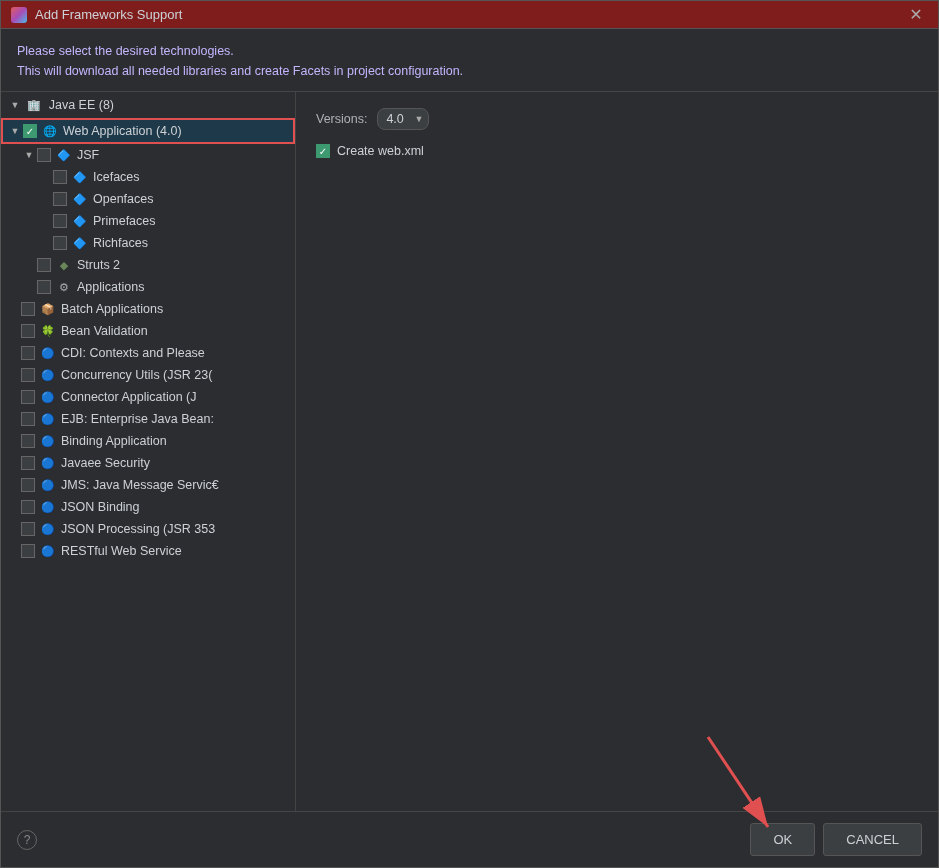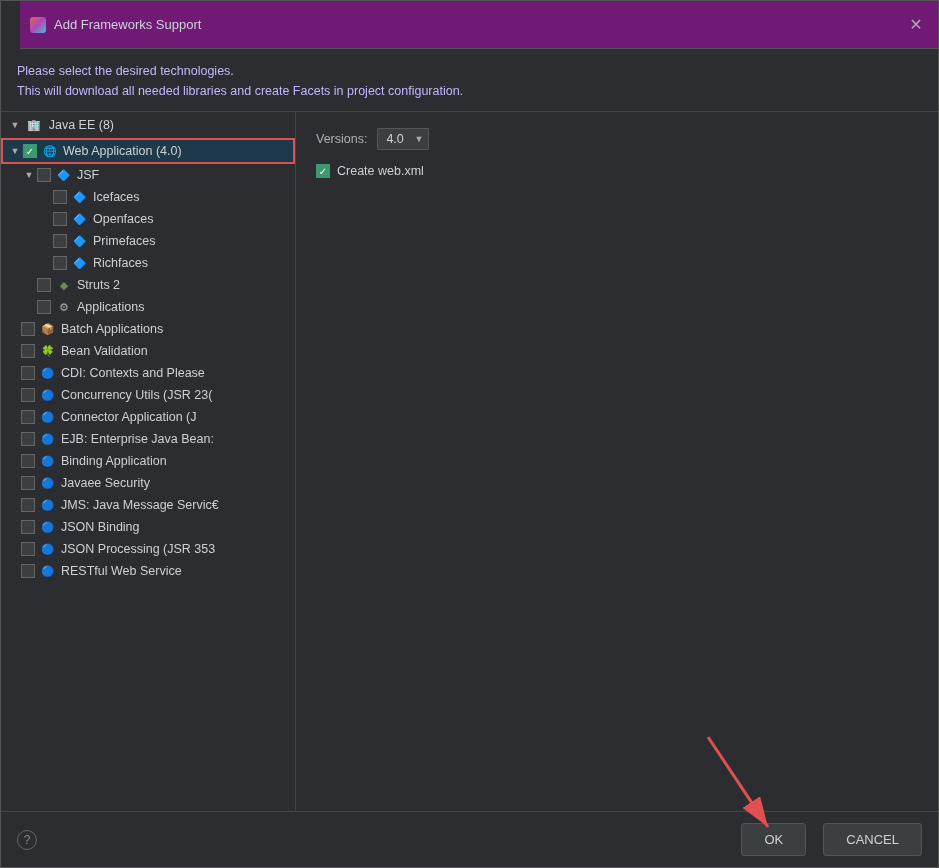--- a/index.html
+++ b/index.html
@@ -19,28 +19,27 @@
       width: 939px;
       height: 868px;
       background: #2b2d30;
       border: 1px solid #555;
       display: flex;
       flex-direction: column;
       position: relative;
     }
 
     .title-bar {
-      background: #701a75;
-      height: 48px;
+      background: #7f1d1d;
+      height: 28px;
       display: flex;
       align-items: center;
       padding: 0 10px;
       border-bottom: 1px solid #555;
       flex-shrink: 0;
-      margin-left: 19px;
     }
 
     .title-bar-icon {
       width: 16px;
       height: 16px;
       margin-right: 8px;
       background: linear-gradient(135deg, #e05c5c, #a84db8, #4db8e8);
       border-radius: 3px;
       flex-shrink: 0;
     }
@@ -187,21 +186,21 @@
     .versions-label {
       color: #adb1b6;
       font-size: 12.5px;
     }
     .versions-select {
       background: #3c3f41;
       border: 1px solid #555;
       color: #cdd1d6;
       padding: 3px 24px 3px 8px;
       font-size: 12.5px;
-      border-radius: 1px;
+      border-radius: 8px;
       cursor: pointer;
       appearance: none;
       -webkit-appearance: none;
       position: relative;
     }
     .select-wrapper {
       position: relative;
       display: inline-flex;
       align-items: center;
     }
@@ -254,21 +253,21 @@
       color: #888;
       display: flex;
       align-items: center;
       justify-content: center;
       font-size: 12px;
       cursor: pointer;
     }
 
     .button-group {
       display: flex;
-      gap: 17px;
+      gap: 8px;
       align-items: flex-end;
     }
 
     .btn {
       padding: 8px 22px;
       font-size: 13px;
       cursor: pointer;
       border-radius: 3px;
       border: none;
       font-family: inherit;

